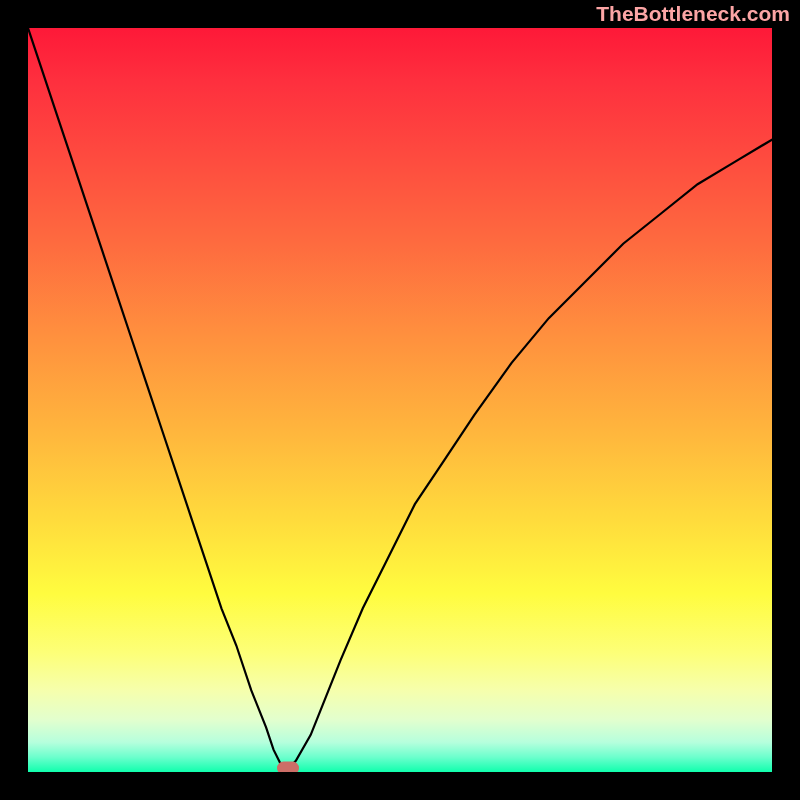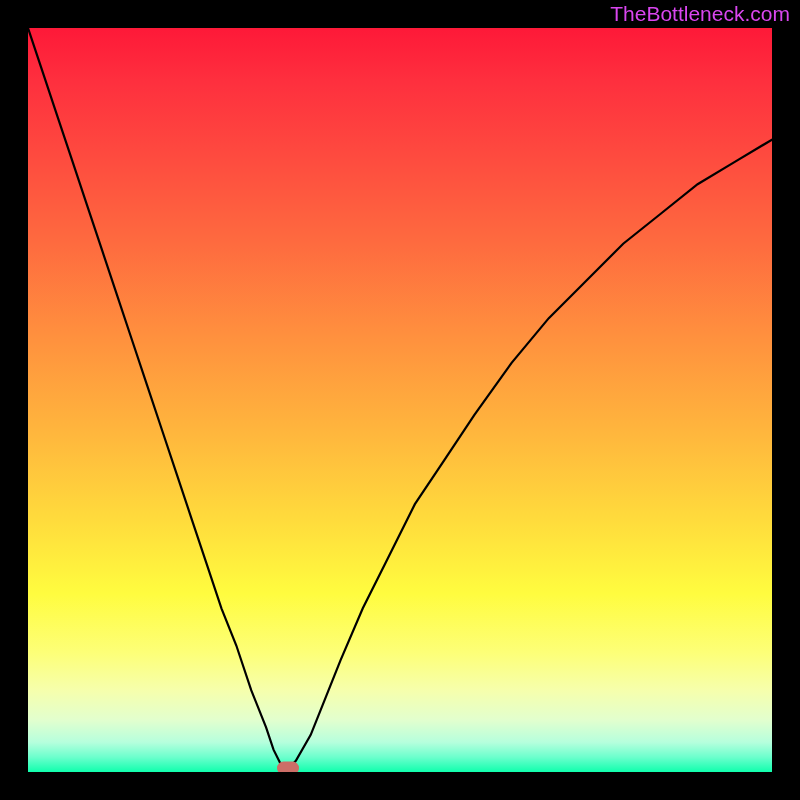--- a/index.html
+++ b/index.html
@@ -14,23 +14,23 @@
   .frame {
     position: relative;
     width: 800px;
     height: 800px;
     background: #000;
   }
   .watermark {
     position: absolute;
     top: 2px;
     right: 10px;
-    color: #d946ef;
+    color: #fca5a5;
     font-size: 21px;
-    font-weight: 400;
+    font-weight: 700;
     user-select: none;
   }
   .plot {
     position: absolute;
     left: 28px;
     top: 28px;
     width: 744px;
     height: 744px;
     overflow: hidden;
   }

